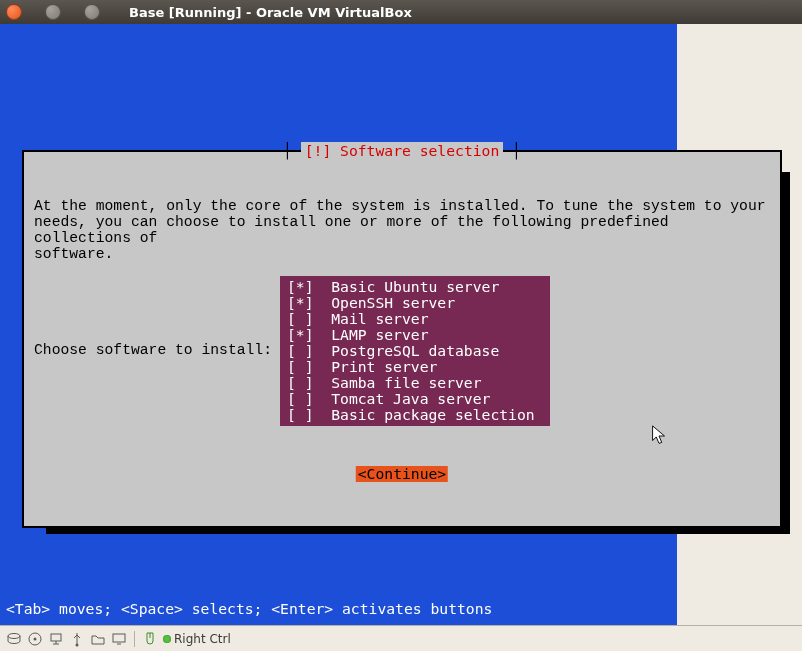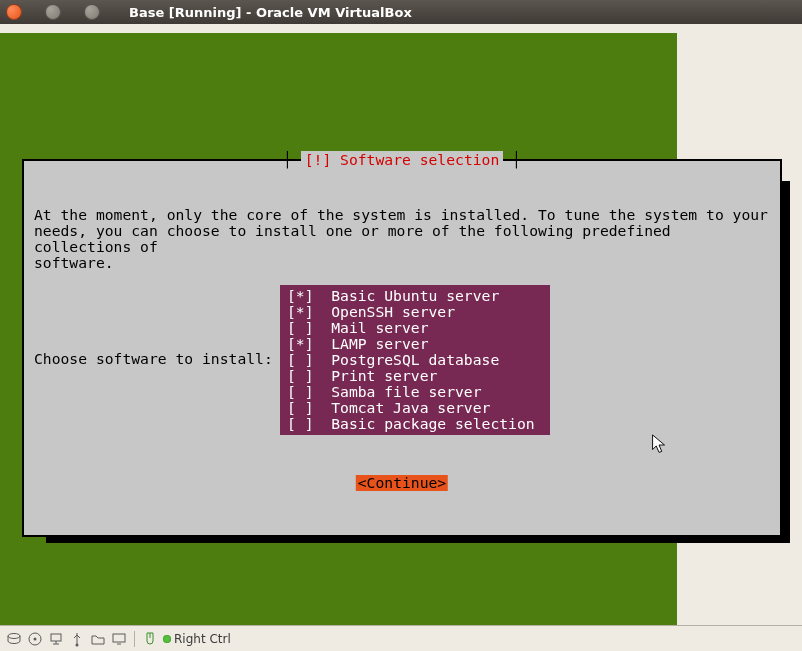--- a/index.html
+++ b/index.html
@@ -38,26 +38,25 @@
     margin-left: 6px;
   }
 
   
   .console {
     position: absolute;
     top: 24px;
     left: 0;
     width: 677px;
     height: 601px;
-    background: #4d7c0f; 
+    background: #1d4ed8; 
     font-family: "DejaVu Sans Mono", "Liberation Mono", monospace;
     font-size: 14.7px;
     line-height: 16px;
     color: #e9e9e9;
-    margin-top: 9px;
   }
 
   .dialog-shadow {
     position: absolute;
     left: 46px;
     top: 148px;
     width: 744px;
     height: 362px;
     background: #000;
   }
@@ -82,20 +81,21 @@
   }
   .dialog-title {
     background: #c7c7c7;
     padding: 0 4px;
     color: #d60000;
   }
 
   .dialog-body {
     padding: 14px 10px 8px 10px;
     white-space: pre-wrap;
+    font-family: Liberation Mono, monospace;
   }
 
   .sw-list {
     position: absolute;
     left: 256px;
     top: 124px;
     background: #772953;
     color: #fff;
     padding: 3px;
   }
@@ -203,20 +203,21 @@
         <div class="sw-row">[ ]  PostgreSQL database     </div>
         <div class="sw-row">[ ]  Print server            </div>
         <div class="sw-row">[ ]  Samba file server       </div>
         <div class="sw-row">[ ]  Tomcat Java server      </div>
         <div class="sw-row">[ ]  Basic package selection</div>
       </div>
 
     <span class="continue-btn">&lt;Continue&gt;</span>
   </div>
 
+  <div class="hint-line">&lt;Tab&gt; moves; &lt;Space&gt; selects; &lt;Enter&gt; activates buttons</div>
 
   <svg class="cursor-ptr" viewBox="0 0 16 24">
     <path d="M1 1 L1 17 L5 13 L8 20 L11 19 L8 12 L14 12 Z" fill="#fff" stroke="#000" stroke-width="1"></path>
   </svg>
 </div>
 
 <div class="statusbar">
   <span class="status-icon">
     <svg viewBox="0 0 16 16">
         <ellipse cx="8" cy="5" rx="6" ry="2.5" fill="none" stroke="#5a5a5a"></ellipse>

